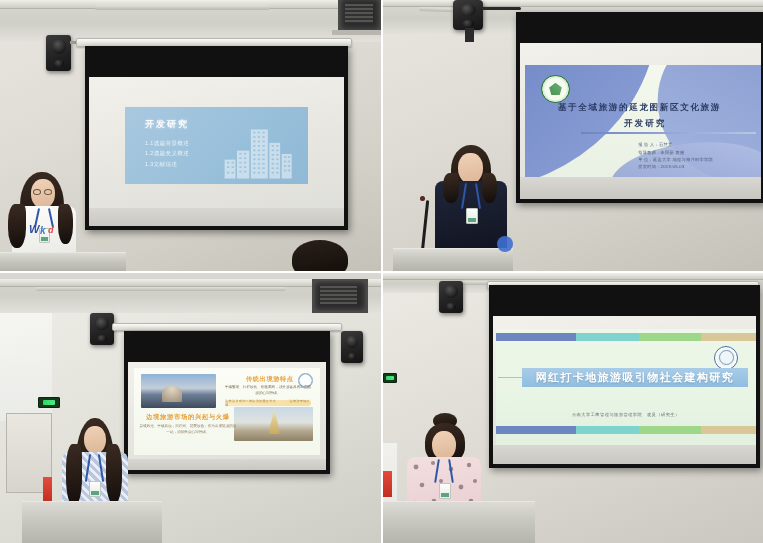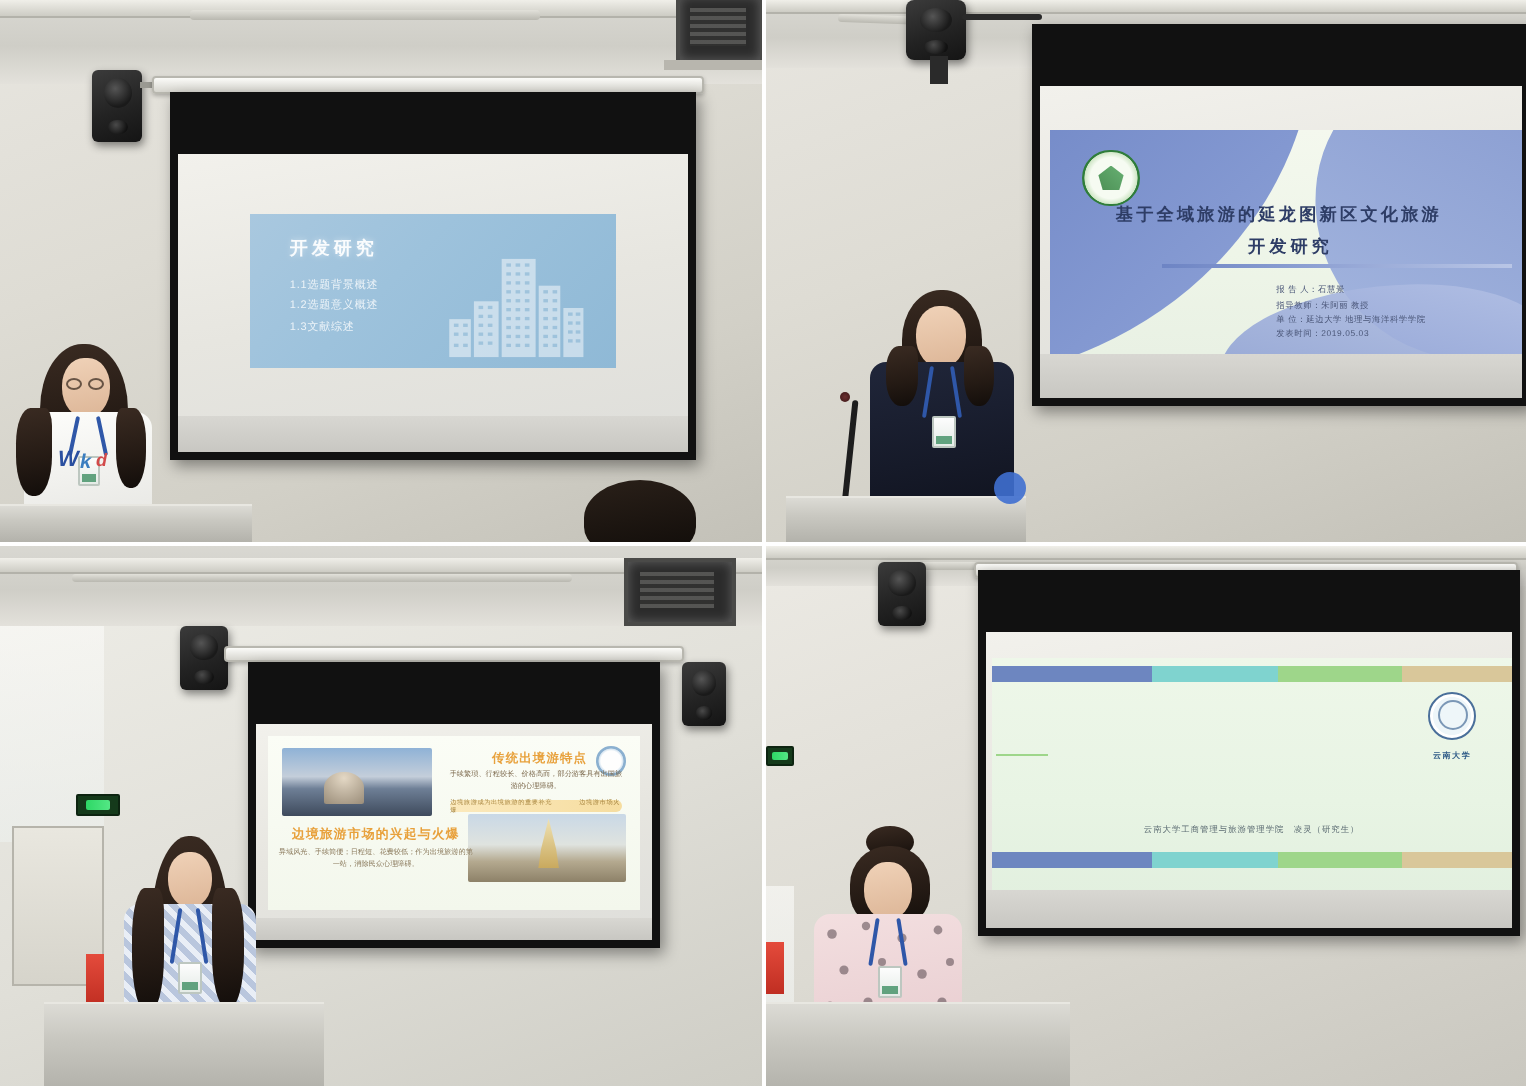--- a/index.html
+++ b/index.html
@@ -625,20 +625,23 @@
             <i class="bd1"></i>
             <i class="bd2"></i>
             <i class="bd3"></i>
             <i class="bd4"></i>
           </div>
           <div class="s4-logo">
             <div class="seal"></div>
             <div class="wordmark">云南大学</div>
           </div>
           <div class="s4-leftline"></div>
+          <div class="s4-titlebar">
+            <span class="s4-title">网红打卡地旅游吸引物社会建构研究</span>
+          </div>
           <div class="s4-meta">云南大学工商管理与旅游管理学院　凌灵（研究生）</div>
           <div class="s4-bands-bot">
             <i class="bd1"></i>
             <i class="bd2"></i>
             <i class="bd3"></i>
             <i class="bd4"></i>
           </div>
         </div>
         <div class="scr-bottombar" style="height:13%"></div>
       </div>

